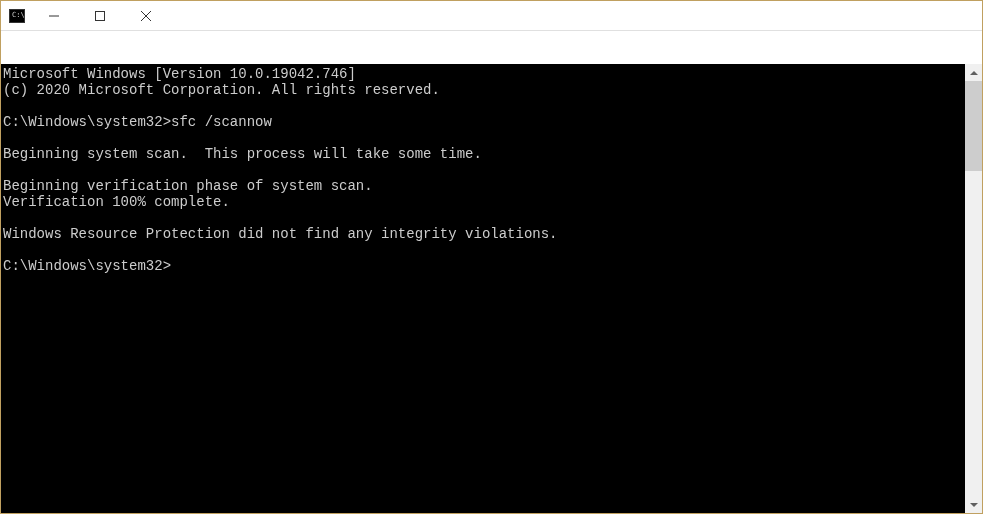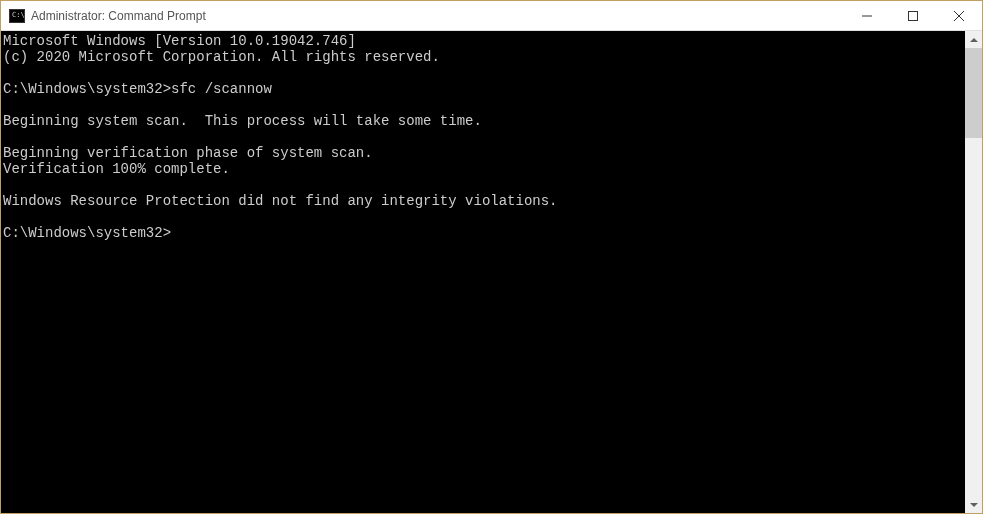--- a/index.html
+++ b/index.html
@@ -64,20 +64,21 @@
       justify-content: center;
       color: #333;
       font-size: 10px;
       cursor: pointer;
     }
     .terminal-container {
       flex: 1;
       display: flex;
       background: #000;
       position: relative;
+      margin-top: 33px;
     }
     .terminal {
       flex: 1;
       background: #000000;
       color: #cccccc;
       font-family: Consolas, 'Courier New', monospace;
       font-size: 14px;
       line-height: 16px;
       padding: 2px 0 0 2px;
       white-space: pre;
@@ -118,21 +119,20 @@
     }
   </style>
 </head>
 <body>
 
 <div class="window">
   <div class="titlebar">
     <div class="title-icon">
       <span class="title-icon-text">C:\</span>
     </div>
-    <div class="title-text">Administrator: Command Prompt</div>
     <div class="window-controls">
       <div class="window-control">
         <svg width="10" height="10" viewBox="0 0 10 10">
             <line x1="0" y1="5" x2="10" y2="5" stroke="#333" stroke-width="1"></line>
           </svg>
       </div>
       <div class="window-control">
         <svg width="10" height="10" viewBox="0 0 10 10">
             <rect x="0.5" y="0.5" width="9" height="9" fill="none" stroke="#333" stroke-width="1"></rect>
           </svg>

